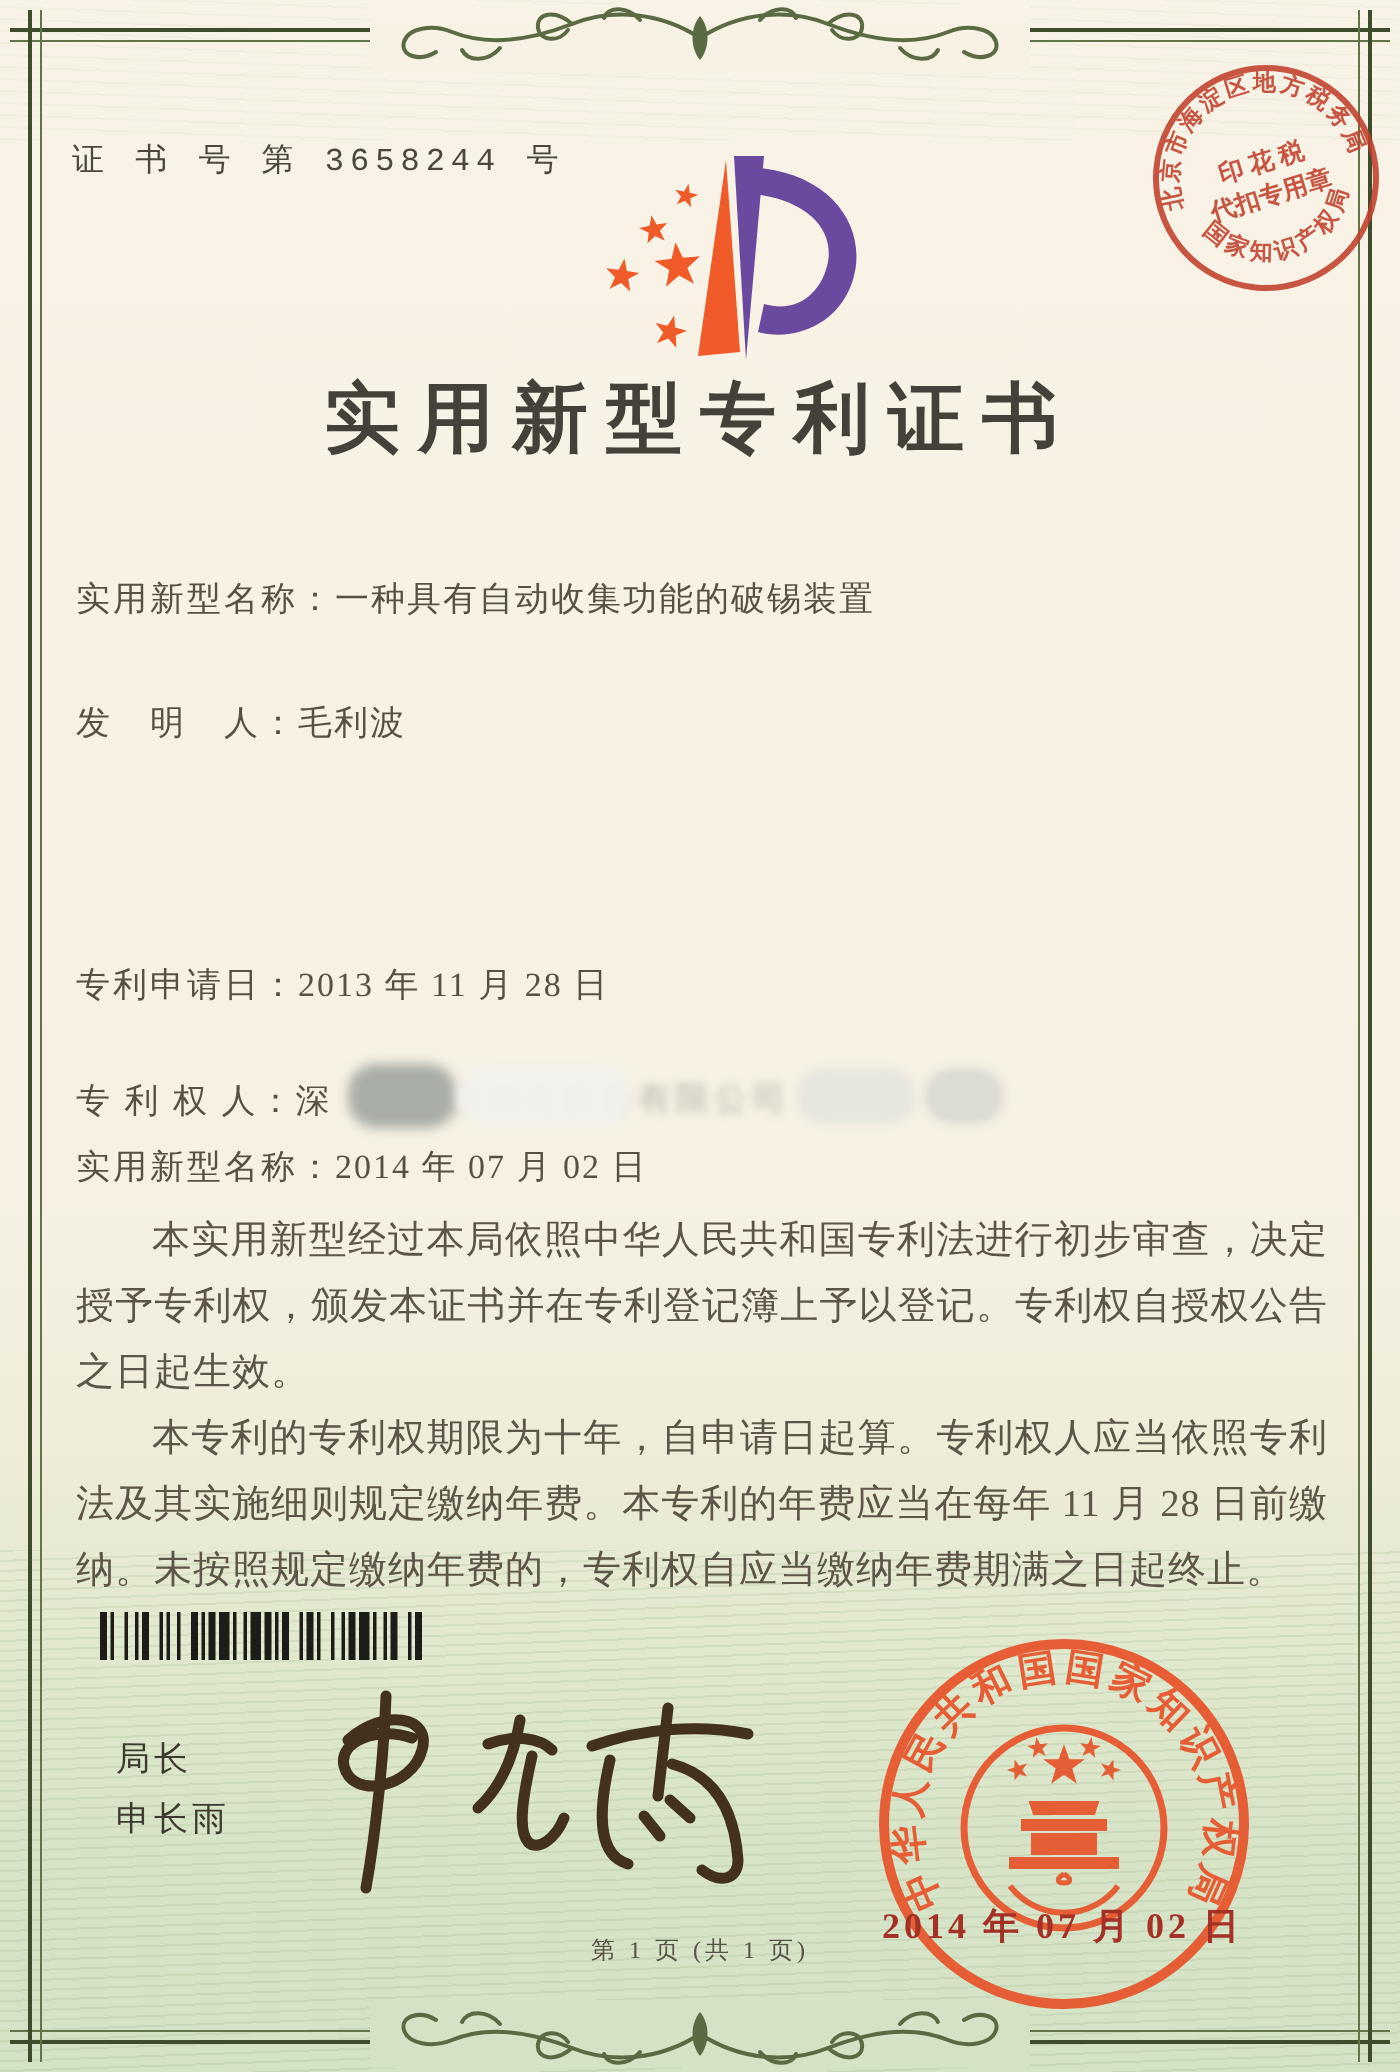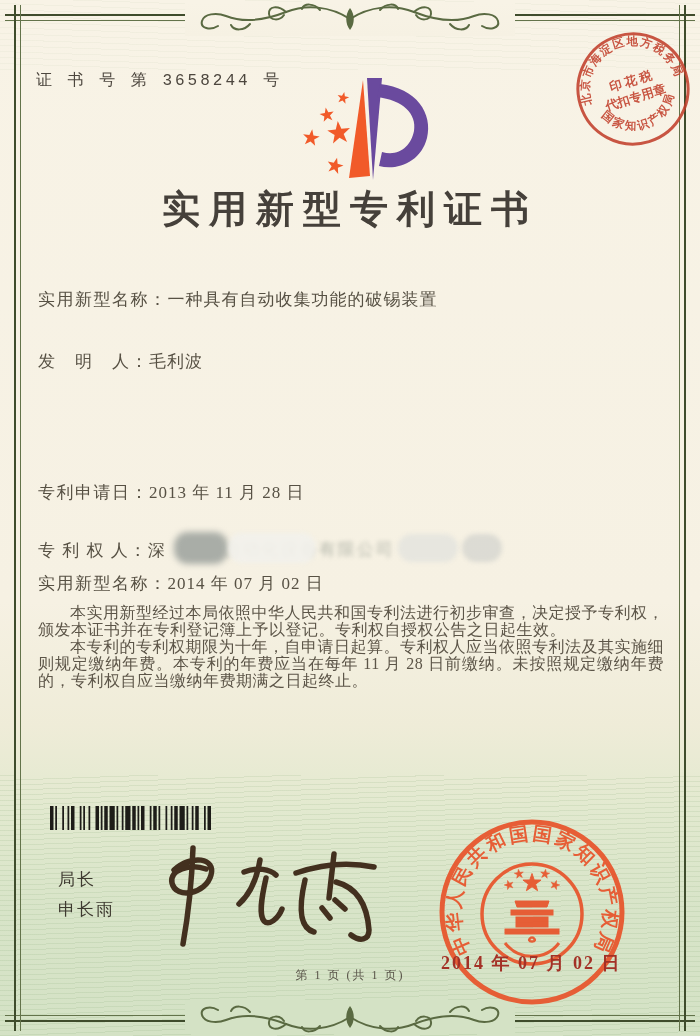--- a/index.html
+++ b/index.html
@@ -46,21 +46,21 @@
     filter:blur(2px);opacity:.55;letter-spacing:2px;white-space:nowrap;
   }
   .blob{position:absolute;border-radius:14px;}
   .blob1{left:8px;top:-4px;width:54px;height:32px;background:#a9ada7;filter:blur(3px);}
   .blob2{left:62px;top:-3px;width:88px;height:30px;background:rgba(242,241,236,.92);filter:blur(2px);}
   .blob3{left:232px;top:-2px;width:60px;height:28px;background:rgba(228,228,222,.85);filter:blur(2px);}
   .blob4{left:296px;top:-2px;width:40px;height:28px;background:rgba(214,214,208,.8);filter:blur(2px);}
   
   .body-text{position:absolute;left:38px;width:626px;top:604px;}
   .body-text p{
-    margin:0;text-indent:2em;font-size:16px;line-height:17px;
+    margin:0;text-indent:2em;font-size:19px;line-height:33px;
     color:#5c5548;letter-spacing:.5px;text-align:justify;
   }
   
   .barcode{position:absolute;left:50px;top:806px;}
   .sig-label{position:absolute;left:58px;font-size:17px;color:#3e3a30;letter-spacing:2px;text-align:center;}
   .sig-label.l1{top:868px;} .sig-label.l2{top:898px;}
   .signature{position:absolute;left:138px;top:842px;}
   .seal{position:absolute;left:437px;top:817px;opacity:.92;}
   .seal-date{
     position:absolute;left:441px;top:951px;font-size:18px;font-weight:bold;

